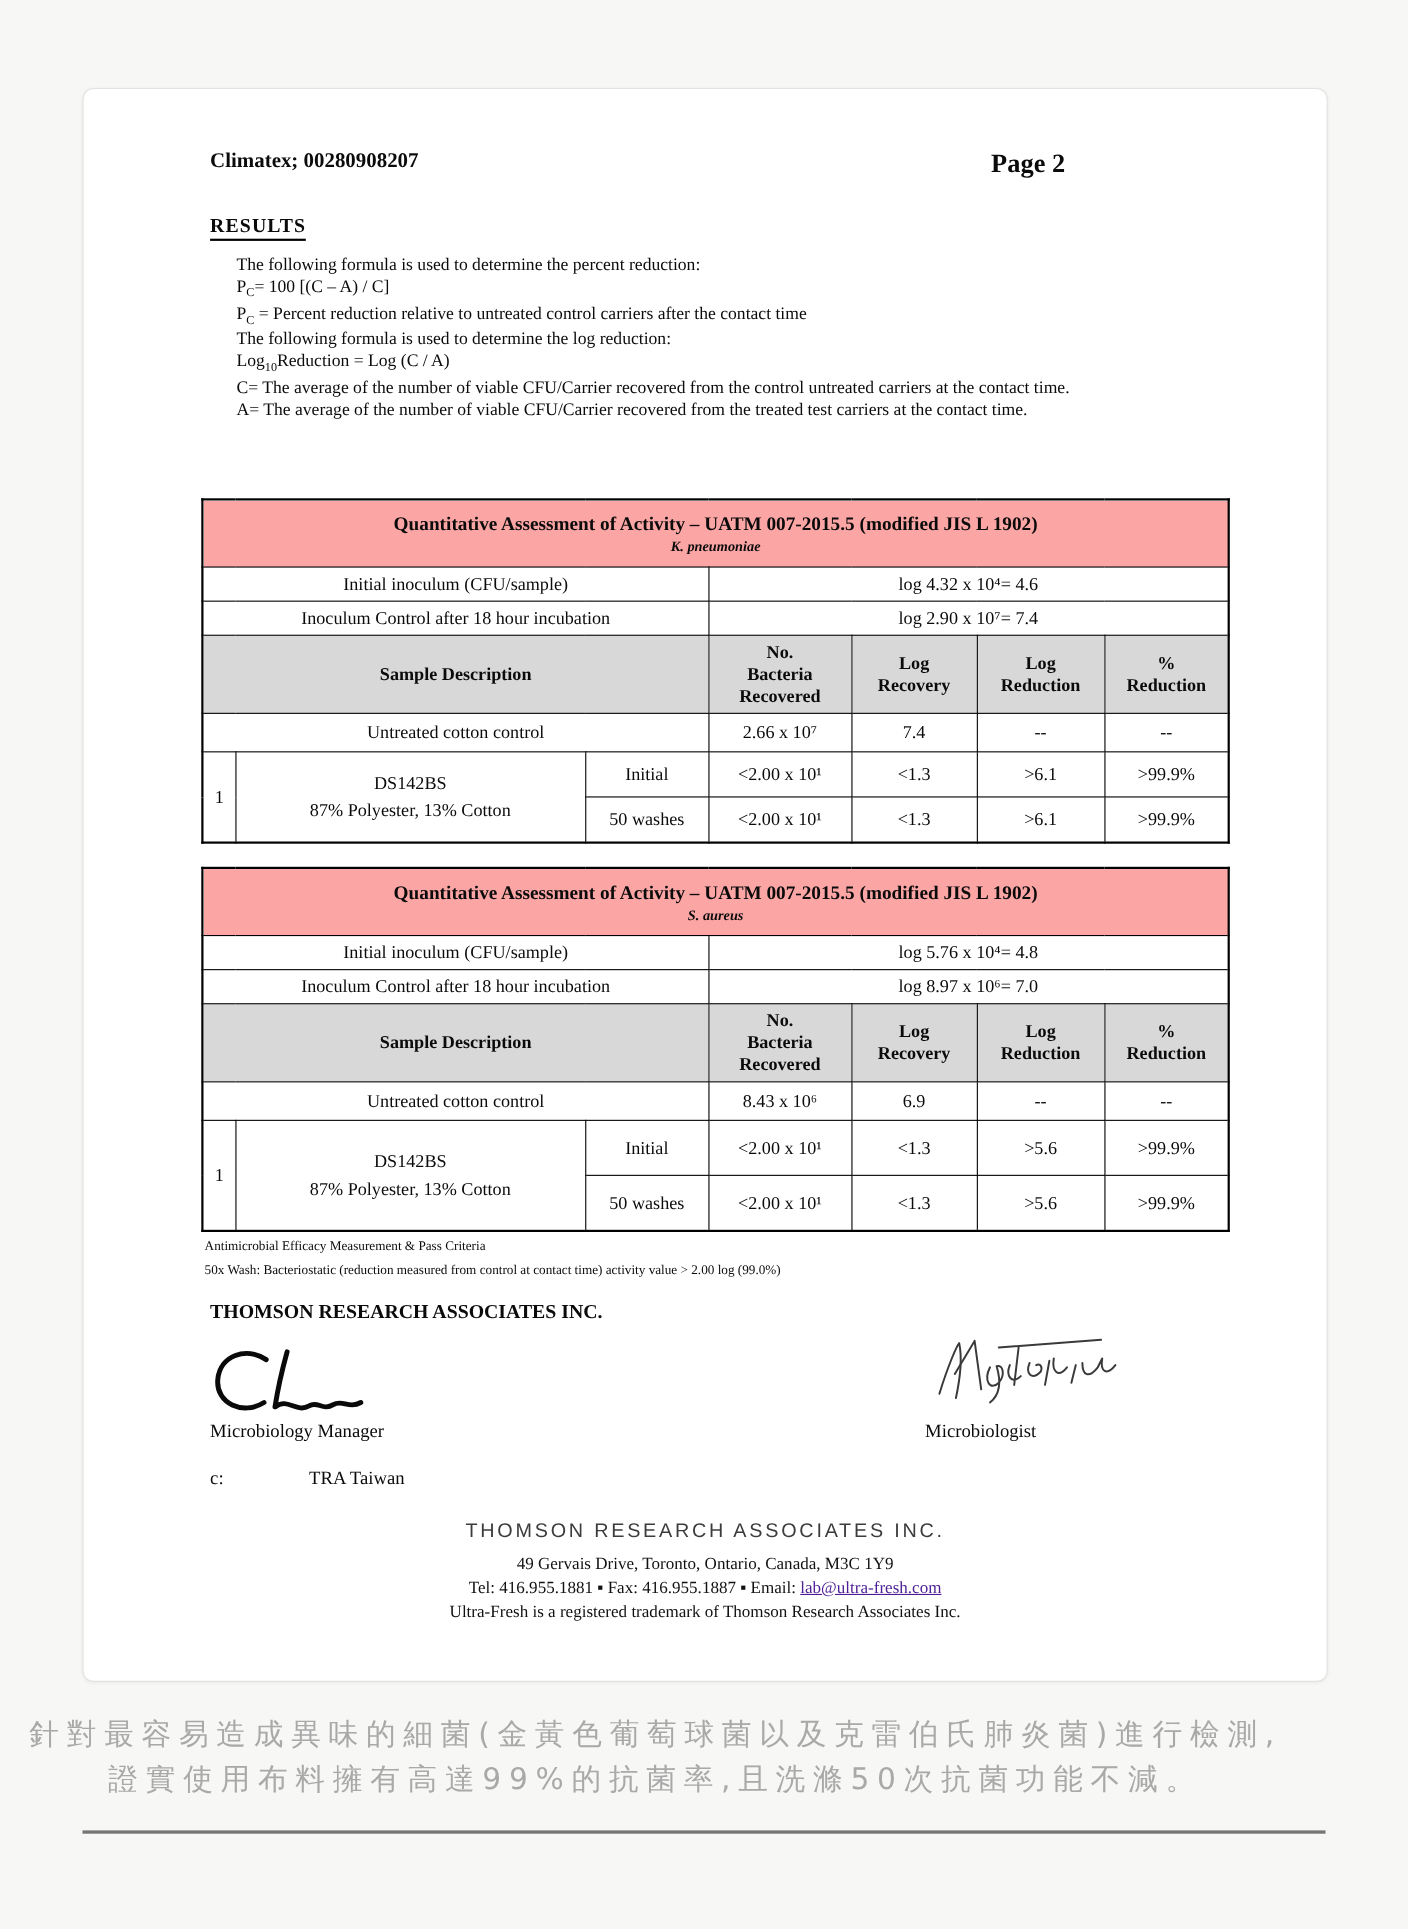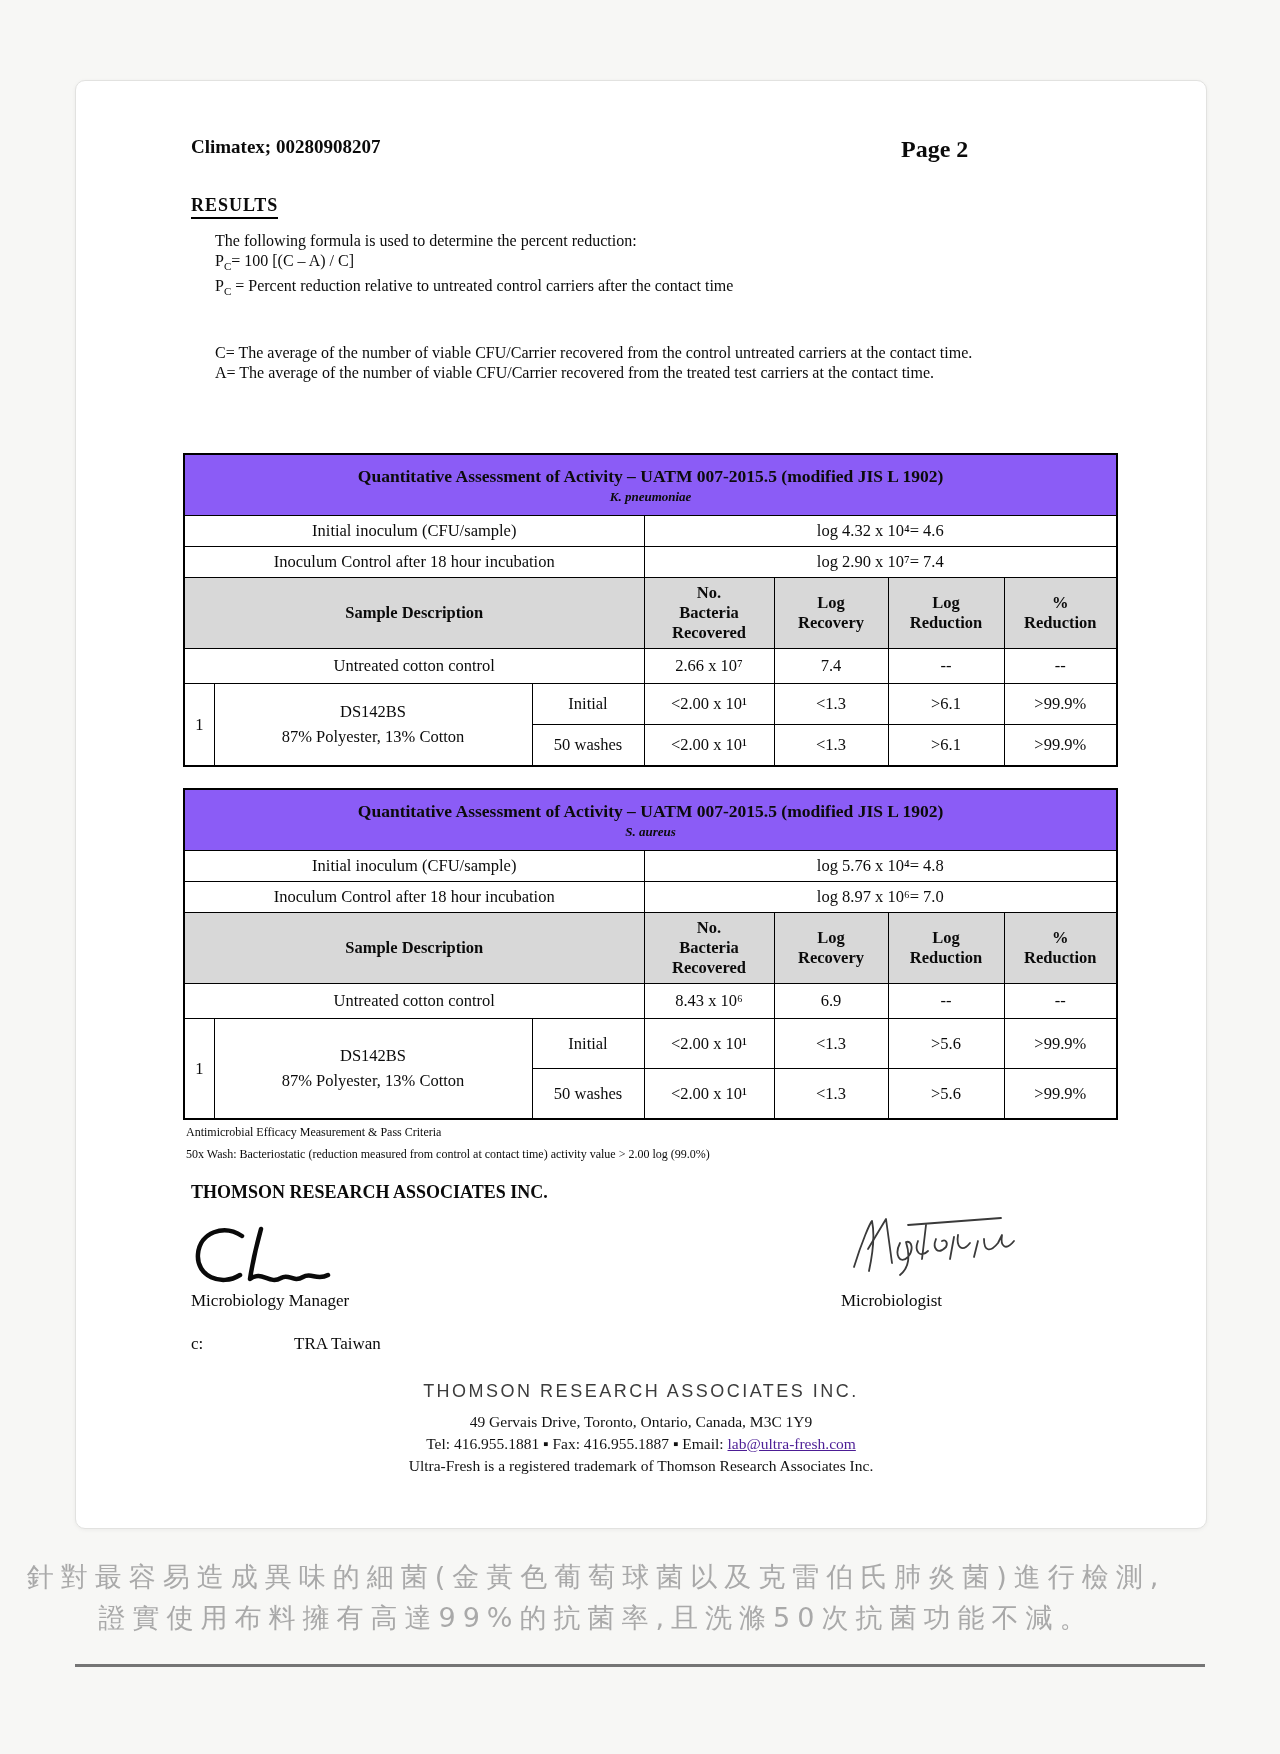--- a/index.html
+++ b/index.html
@@ -28,21 +28,21 @@
   sub.fsub{font-size:11px;}
 
   .tbl-wrap{left:107px;}
   .tbl-wrap.t0{top:372px;}
   .tbl-wrap.t1{top:707px;}
   table.assessment{border-collapse:collapse;table-layout:fixed;width:933px;border:2.5px solid #000;}
   table.assessment td{
     border:1.5px solid #000;text-align:center;vertical-align:middle;
     padding:0 4px;font-size:16.5px;overflow:hidden;
   }
-  .title-row td{background:#8b5cf6;border-bottom:2px solid #000;height:60px;padding:2px 4px;}
+  .title-row td{background:#fca5a5;border-bottom:2px solid #000;height:60px;padding:2px 4px;}
   .tbl-title{font-weight:bold;font-size:17.5px;line-height:1.35;}
   .tbl-organism{font-weight:bold;font-style:italic;font-size:13px;line-height:1.2;}
   .info-row td{height:30px;font-size:17px;}
   td.info-label{text-align:left;padding-left:8px;}
   .head-row td{
     background:#d8d8d8;font-weight:bold;white-space:pre-line;line-height:1.22;
     font-size:16px;border-top:2px solid #000;border-bottom:2px solid #000;height:70px;
   }
   .control-row td{height:34px;border-bottom:2.5px solid #000;}
   td.row-label{text-align:left;padding-left:8px;}
@@ -51,21 +51,21 @@
   td.desc{text-align:left;padding-left:16px;line-height:1.5;}
 
   .pass{left:110px;top:1040px;font-size:12px;line-height:22px;}
   .company-heading{left:115px;top:1101px;font-weight:bold;font-size:18px;}
 
   .sig-left{left:112px;top:1142px;}
   .sig-right{left:770px;top:1132px;}
   .sig-title-left{left:115px;top:1210px;font-size:17px;}
   .sig-title-right{left:765px;top:1210px;font-size:17px;}
   .cc-row{left:115px;top:1253px;font-size:17px;}
-  .cc-value{left:218px;top:1253px;font-size:17px;}
+  .cc-value{left:205px;top:1253px;font-size:17px;}
 
   .footer-block{left:0;top:1300px;width:100%;text-align:center;}
   .footer-company{
     font-family:"Liberation Sans","DejaVu Sans",sans-serif;
     font-size:18px;letter-spacing:2.5px;color:#3c3c3c;margin-bottom:9px;
   }
   .footer-line{font-size:15.5px;line-height:22px;color:#111;}
   a.email-link{color:#4c1d95;text-decoration:underline;}
 
   .caption{
@@ -85,20 +85,24 @@
   <div class="abs page-label">Page 2</div>
 
   <div class="abs results-heading">RESULTS</div>
 
   <div class="abs para p1">
     <div>The following formula is used to determine the percent reduction:</div>
     <div><span>P</span><sub class="fsub">C</sub><span>= 100 [(C – A) / C]</span></div>
     <div><span>P</span><sub class="fsub">C</sub><span> = Percent reduction relative to untreated control carriers after the contact time</span></div>
   </div>
 
+  <div class="abs para p2">
+    <div>The following formula is used to determine the log reduction:</div>
+    <div><span>Log</span><sub class="fsub">10</sub><span>Reduction = Log (C / A)</span></div>
+  </div>
 
   <div class="abs para p3">
     <div>C= The average of the number of viable CFU/Carrier recovered from the control untreated carriers at the contact time.</div>
     <div>A= The average of the number of viable CFU/Carrier recovered from the treated test carriers at the contact time.</div>
   </div>
 
   <div class="abs tbl-wrap t0" id="assessment-table-0">
       <table class="assessment">
         <colgroup>
           <col style="width: 30px;">

